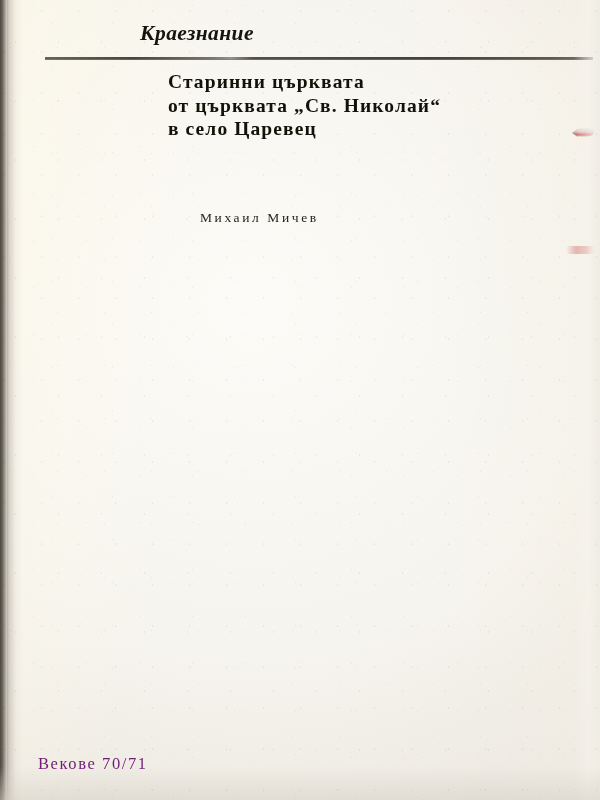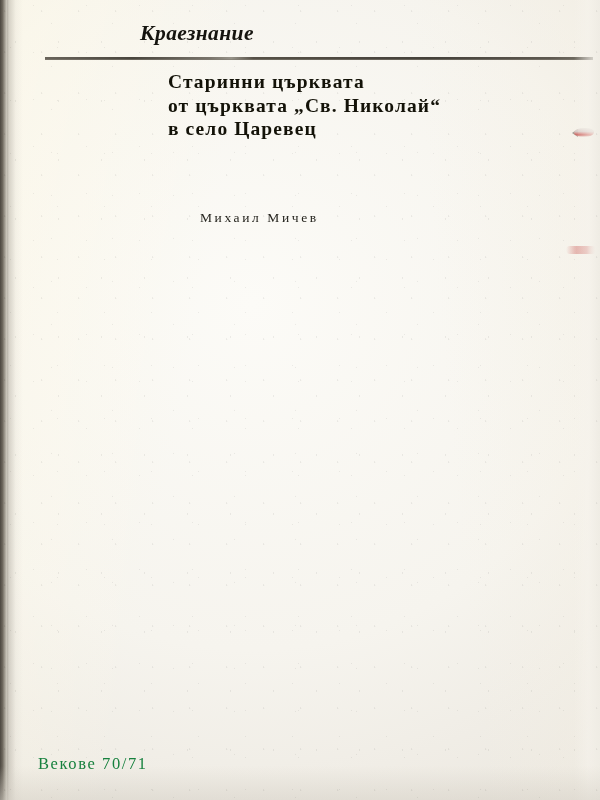--- a/index.html
+++ b/index.html
@@ -177,21 +177,21 @@
 
   
   .footer {
     position: absolute;
     left: 38px;
     top: 754px;
     font-family: "Liberation Serif", "DejaVu Serif", serif;
     font-size: 16.5px;
     font-weight: 400;
     letter-spacing: 1.6px;
-    color: #15803d;
+    color: #701a75;
   }
 
   
   .artifact {
     position: absolute;
     left: 572px;
     top: 124px;
     width: 24px;
     height: 17px;
     pointer-events: none;

